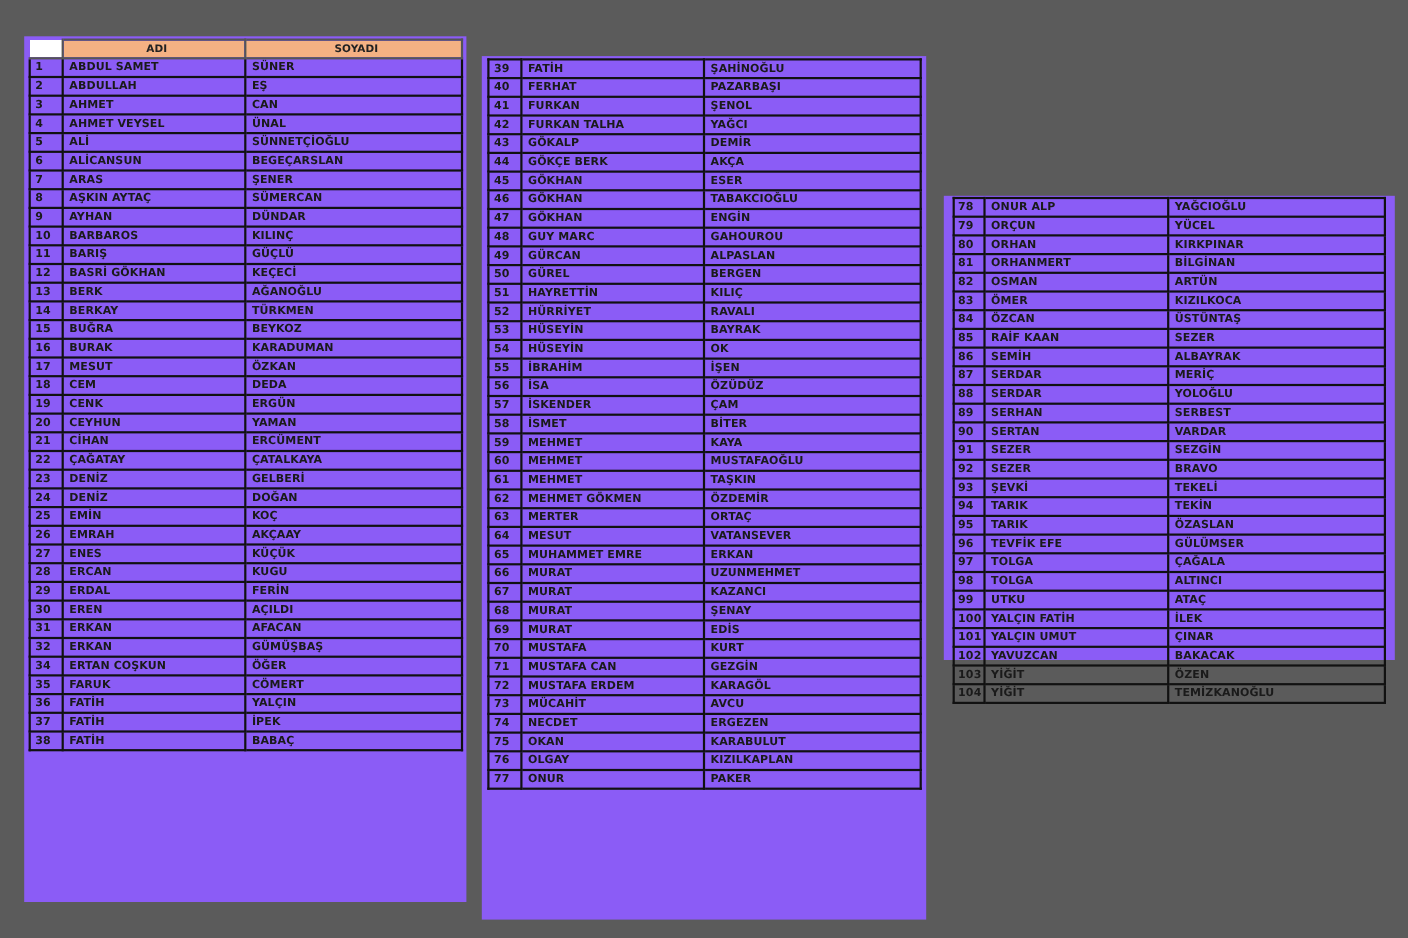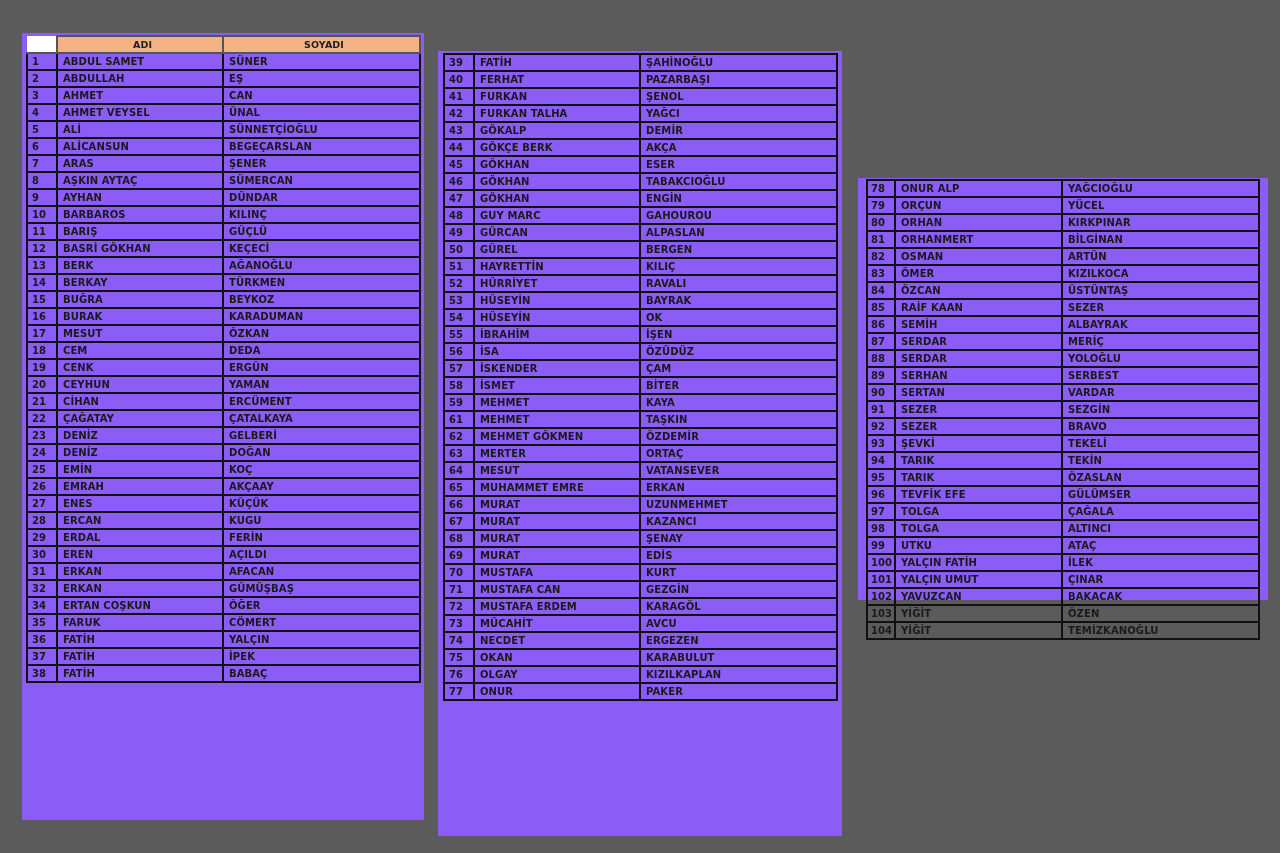--- a/index.html
+++ b/index.html
@@ -364,20 +364,25 @@
           <td class="no">58</td>
           <td>İSMET</td>
           <td>BİTER</td>
         </tr>
         <tr>
           <td class="no">59</td>
           <td>MEHMET</td>
           <td>KAYA</td>
         </tr>
         <tr>
+          <td class="no">60</td>
+          <td>MEHMET</td>
+          <td>MUSTAFAOĞLU</td>
+        </tr>
+        <tr>
           <td class="no">61</td>
           <td>MEHMET</td>
           <td>TAŞKIN</td>
         </tr>
         <tr>
           <td class="no">62</td>
           <td>MEHMET GÖKMEN</td>
           <td>ÖZDEMİR</td>
         </tr>
         <tr>

